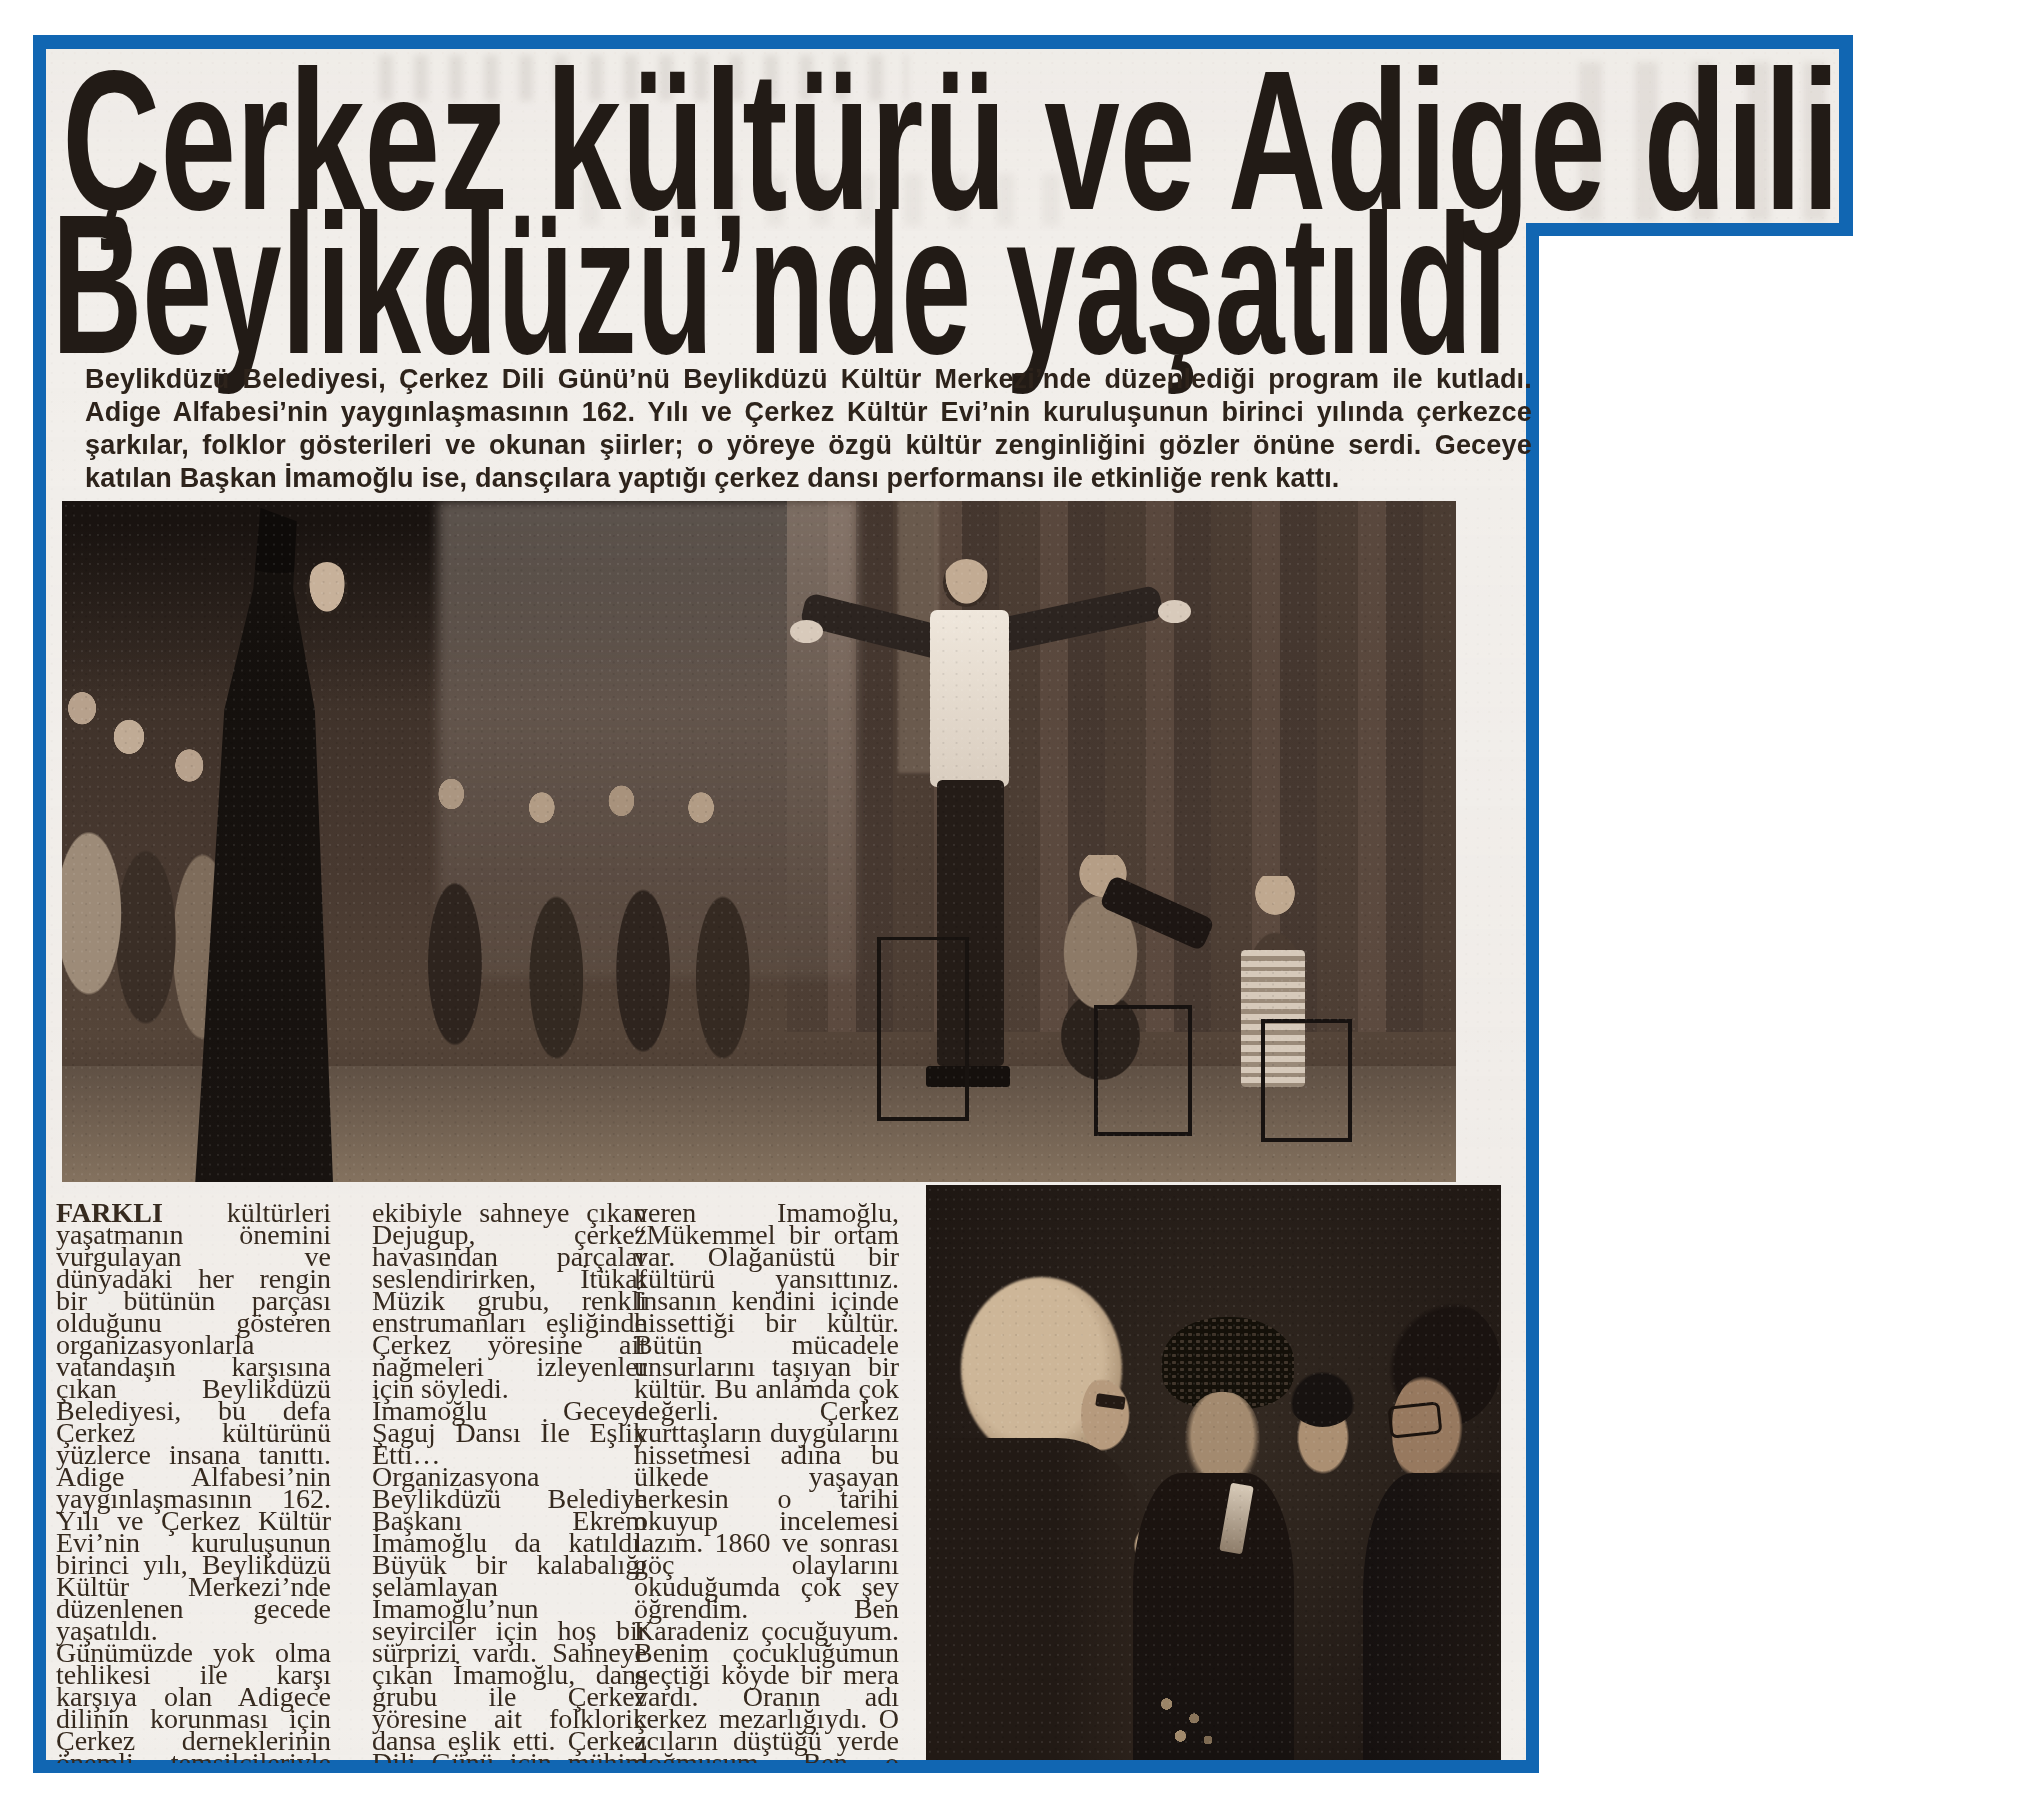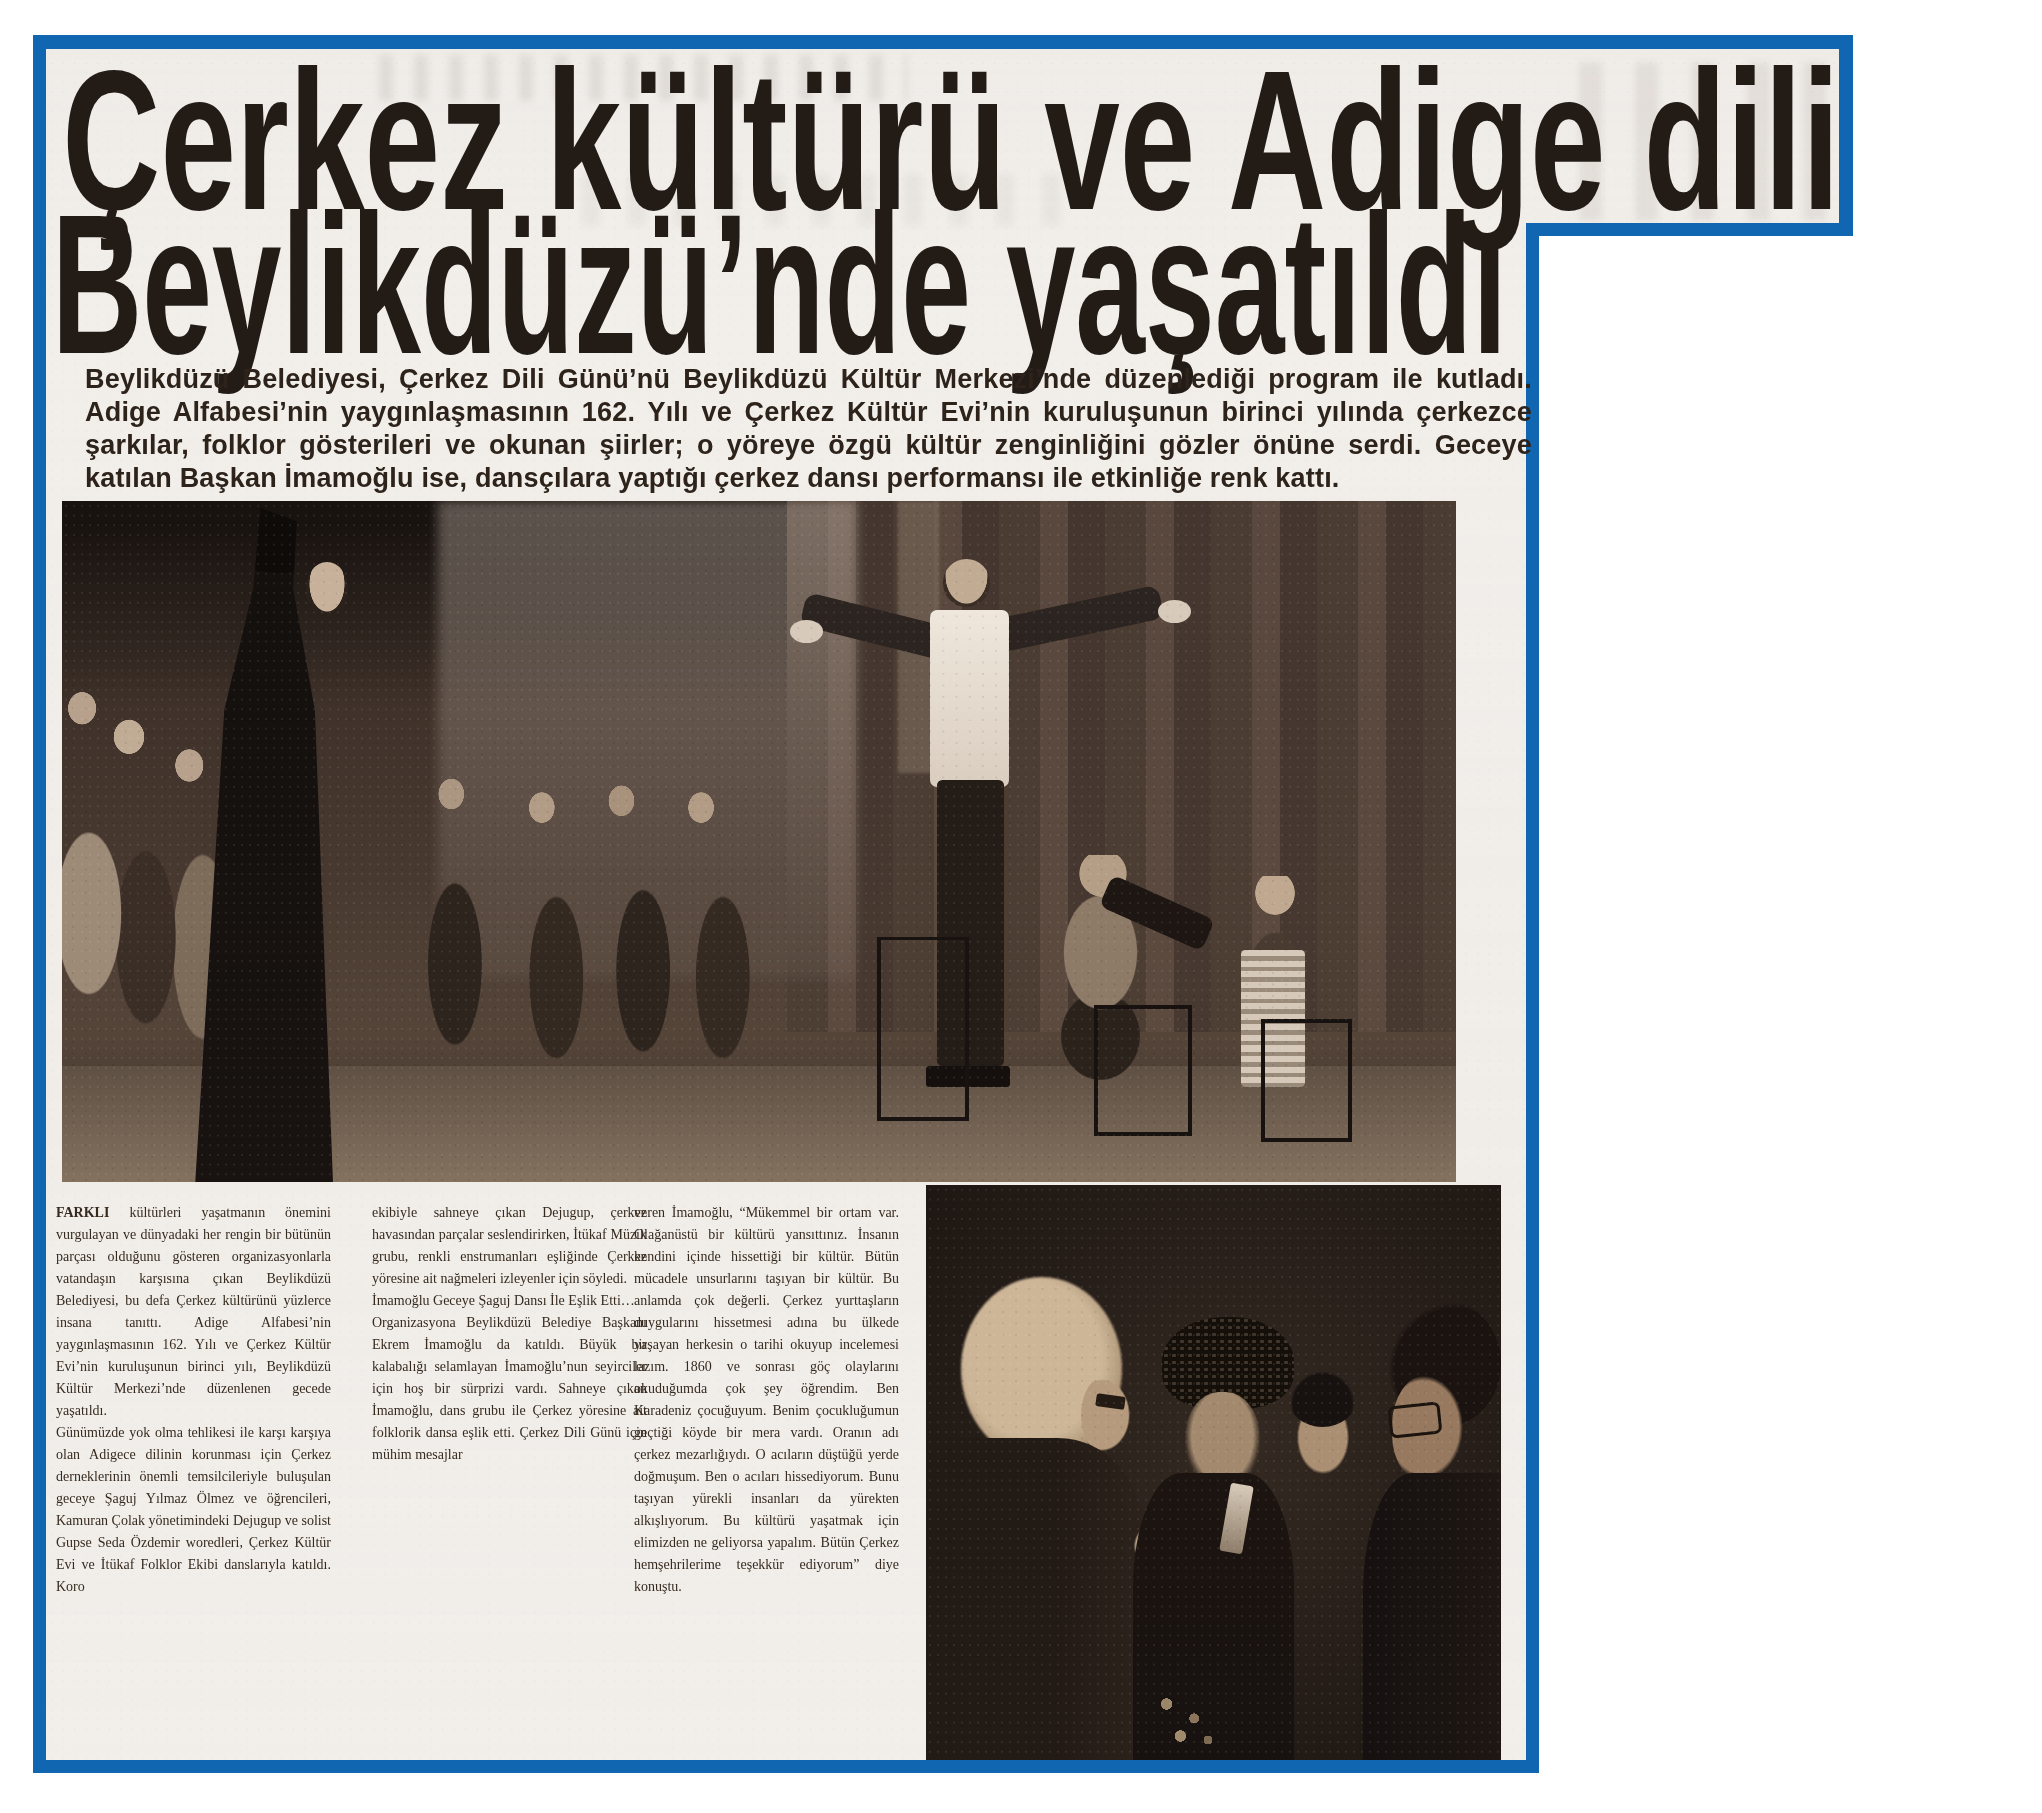--- a/index.html
+++ b/index.html
@@ -34,21 +34,21 @@
   .photo{position:absolute;overflow:hidden;}
   .photo-main{left:62px;top:501px;width:1394px;height:681px;background:#41332b;}
   .photo-sec{left:926px;top:1185px;width:575px;height:575px;background:#241c17;}
   .pp{position:absolute;}
   .grain{position:absolute;inset:0;opacity:.16;pointer-events:none;
     background-image:radial-gradient(rgba(255,255,255,.5) 0.9px,transparent 1.1px),
                      radial-gradient(rgba(0,0,0,.5) 0.9px,transparent 1.1px);
     background-size:8px 9.7px,13.2px 11.5px;background-position:0 0,4.4px 6.2px;}
   
   .bodycol{position:absolute;top:1202px;height:561px;overflow:hidden;
-    font-family:"Liberation Serif",serif;font-size:14px;line-height:22px;
+    font-family:"Liberation Serif",serif;font-size:28px;line-height:22px;
     color:#362a1f;text-align:justify;}
   .bodycol p{margin:0;}
   #col1{left:56px;width:275px;}
   #col2{left:372px;width:275px;}
   #col3{left:634px;width:265px;}
   .leadword{font-weight:700;}
 </style>
 </head>
 <body>
 

